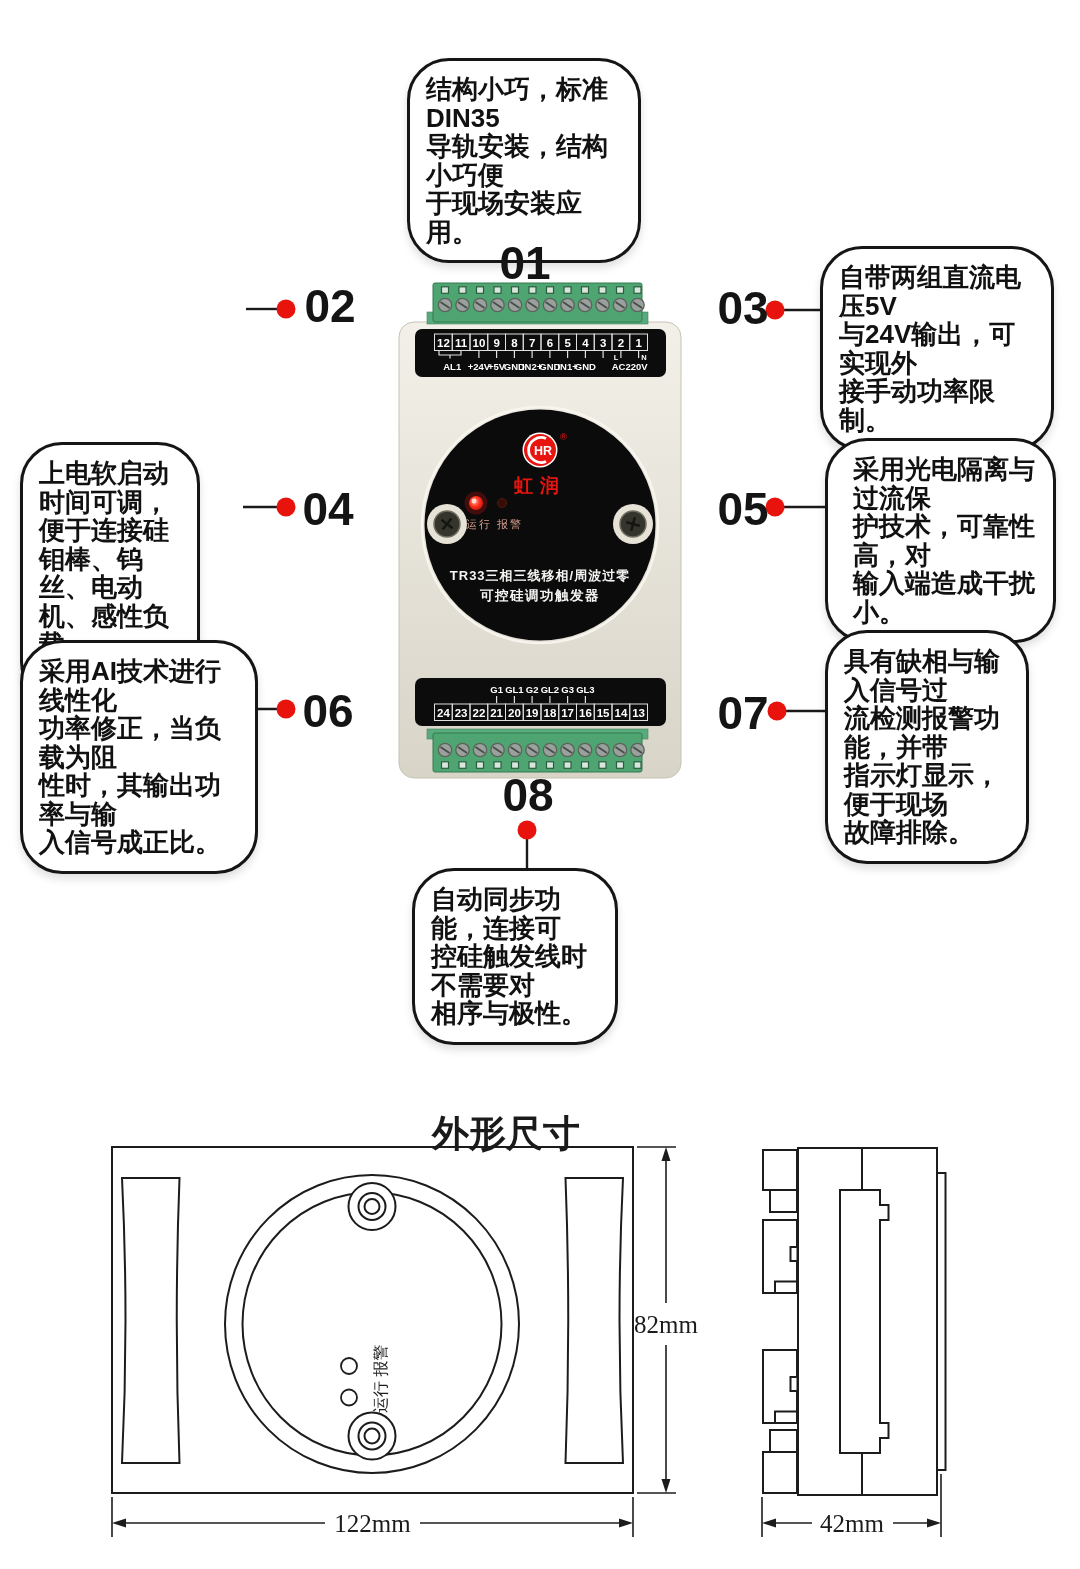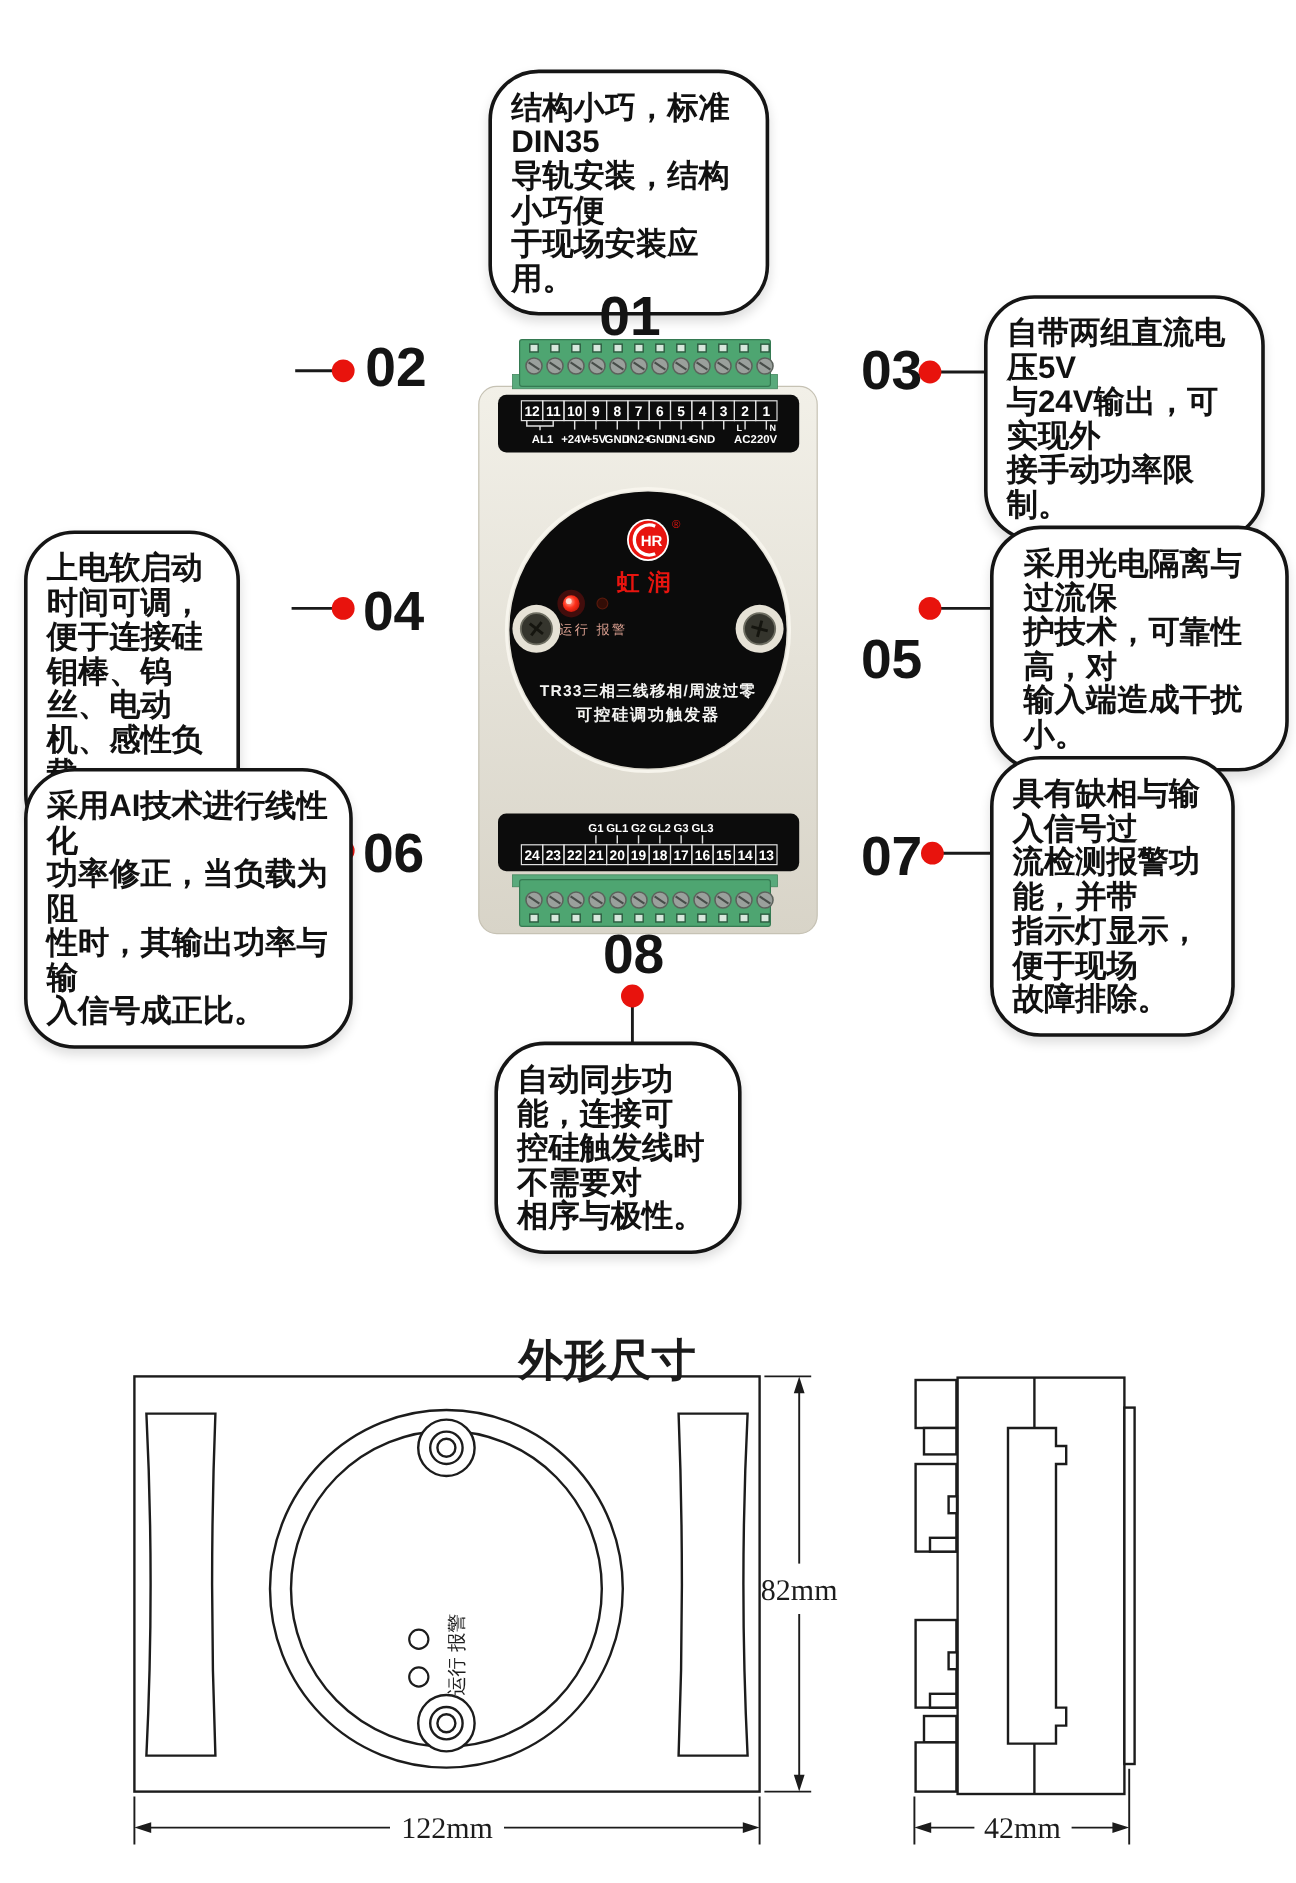--- a/index.html
+++ b/index.html
@@ -341,39 +341,39 @@
 <div class="bubble" style="left:407px;top:58px;width:234px;">结构小巧，标准DIN35
 导轨安装，结构小巧便
 于现场安装应用。</div>
 <div class="bubble" style="left:820px;top:246px;width:234px;">自带两组直流电压5V
 与24V输出，可实现外
 接手动功率限制。</div>
 <div class="bubble" style="left:20px;top:442px;width:180px;">上电软启动时间可调，
 便于连接硅钼棒、钨
 丝、电动机、感性负载
 的使用。</div>
-<div class="bubble" style="left:825px;top:438px;width:249px;padding-left:25px;">采用光电隔离与过流保
+<div class="bubble" style="left:825px;top:438px;width:231px;padding-left:25px;">采用光电隔离与过流保
 护技术，可靠性高，对
 输入端造成干扰小。</div>
-<div class="bubble" style="left:20px;top:640px;width:274px;">采用AI技术进行线性化
+<div class="bubble" style="left:20px;top:640px;width:238px;">采用AI技术进行线性化
 功率修正，当负载为阻
 性时，其输出功率与输
 入信号成正比。</div>
 <div class="bubble" style="left:825px;top:630px;width:204px;">具有缺相与输入信号过
 流检测报警功能，并带
 指示灯显示，便于现场
 故障排除。</div>
 <div class="bubble" style="left:412px;top:868px;width:206px;">自动同步功能，连接可
 控硅触发线时不需要对
 相序与极性。</div>
 
 <div class="num" style="left:496px;top:240px;">01</div>
 <div class="num" style="left:301px;top:283px;">02</div>
 <div class="num" style="left:714px;top:285px;">03</div>
 <div class="num" style="left:299px;top:486px;">04</div>
-<div class="num" style="left:714px;top:486px;margin-top:40px;">05</div>
+<div class="num" style="left:714px;top:486px;">05</div>
 <div class="num" style="left:299px;top:688px;">06</div>
 <div class="num" style="left:714px;top:690px;">07</div>
 <div class="num" style="left:499px;top:772px;">08</div>
 
 <div class="dim-heading">外形尺寸</div>
 
 </div>
 
 </body></html>

